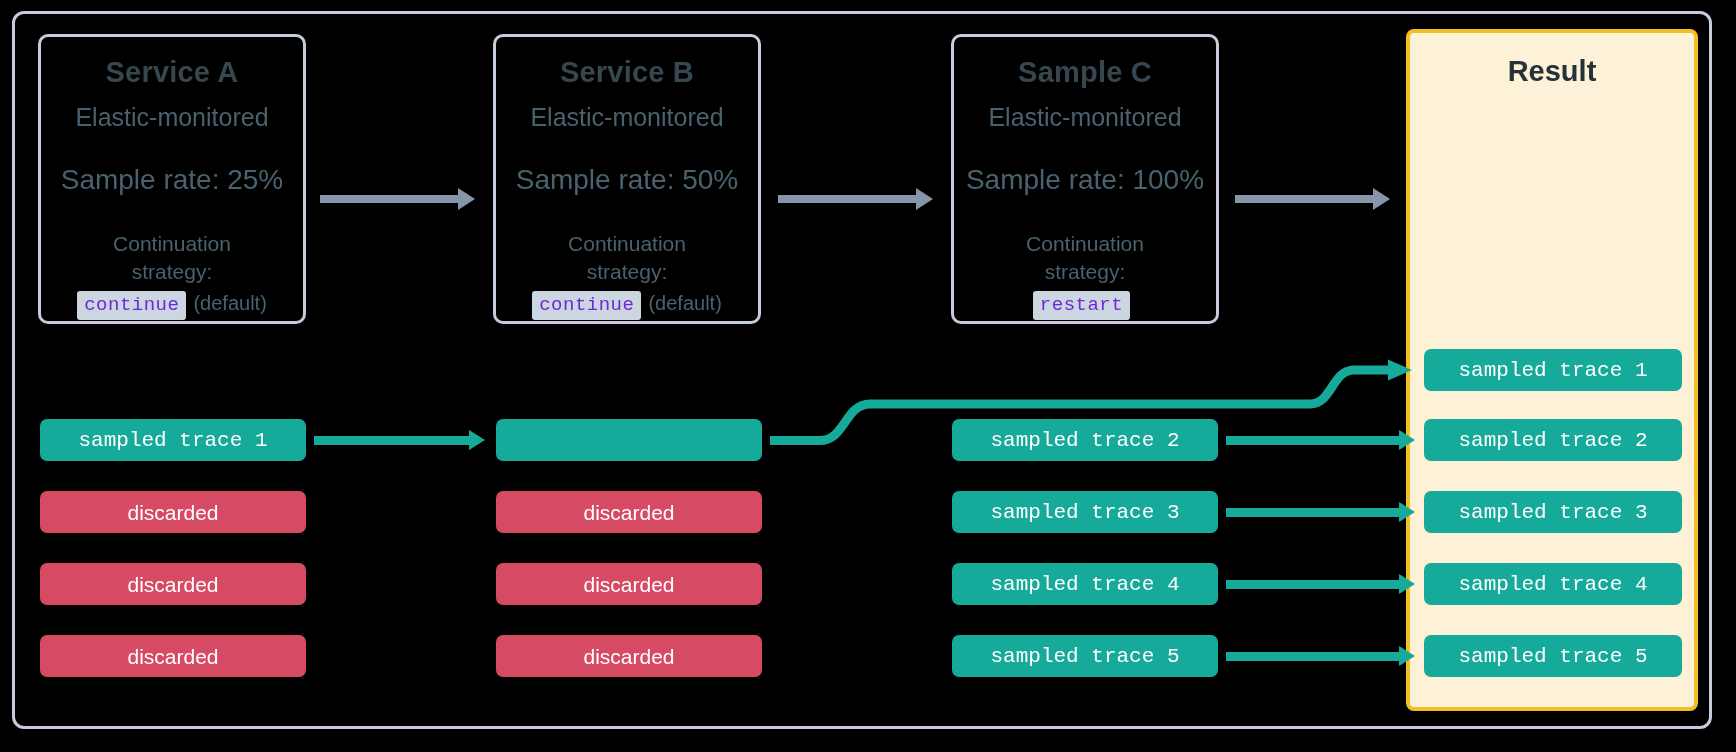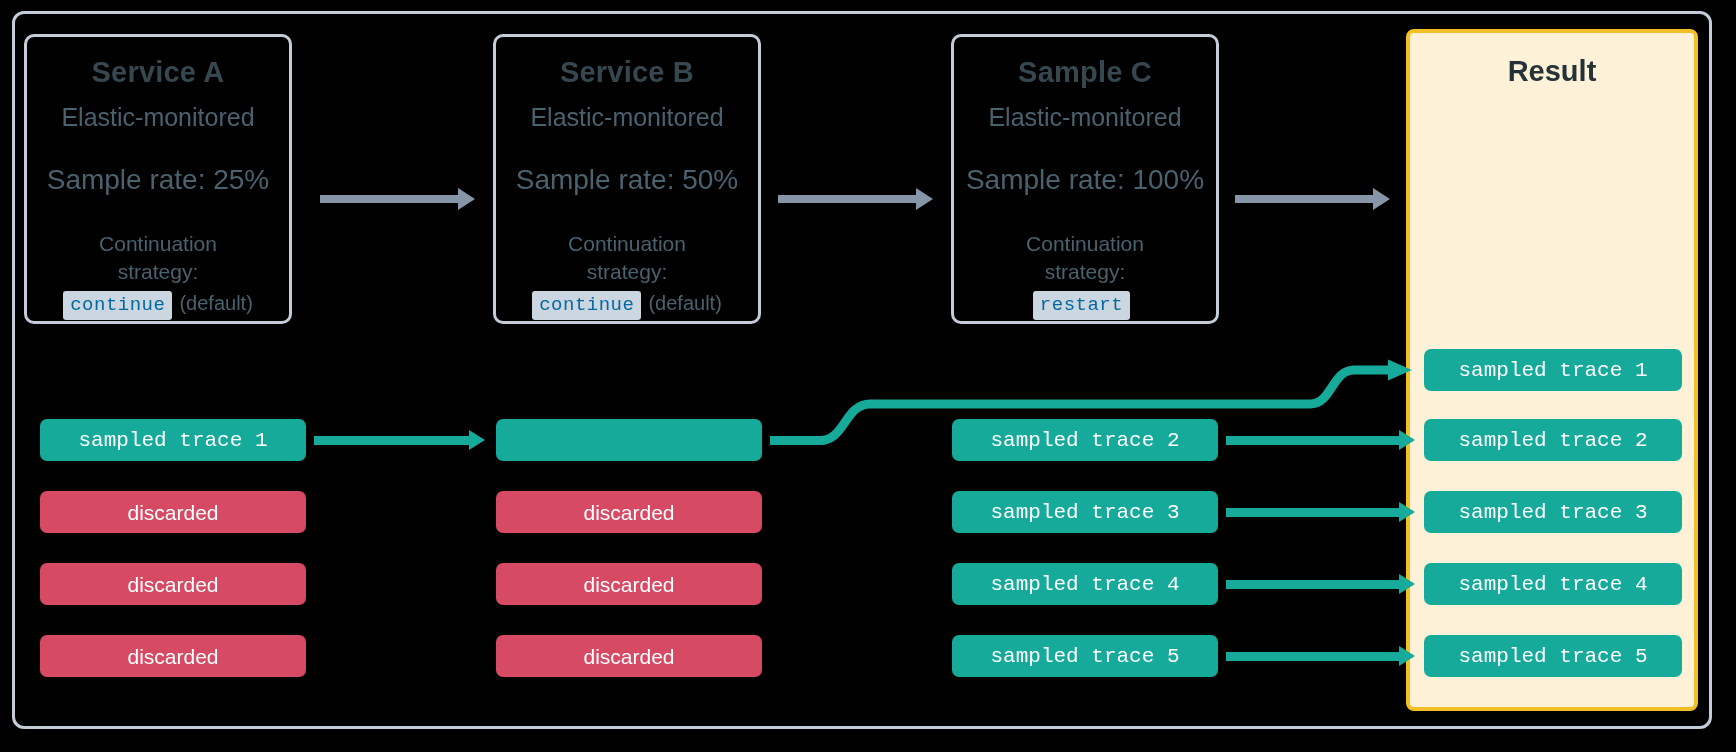--- a/index.html
+++ b/index.html
@@ -77,30 +77,30 @@
   .service-card .svc-strategy-value {
     font-size: 20px;
     color: #4a616e;
     line-height: 1.25;
     white-space: nowrap;
   }
   code.chip {
     font-family: "Liberation Mono", monospace;
     font-size: 19px;
     background: #cbd6e0;
-    color: #0369a1;
+    color: #6d28d9;
     border-radius: 3px;
     padding: 3px 7px 4px 7px;
     letter-spacing: .5px;
   }
   .svc-strategy-value .note {
     margin-left: 7px;
   }
 
-  #card-a { left: 24px; }
+  #card-a { left: 38px; }
   #card-b { left: 493px; }
   #card-c { left: 951px; }
 
   
   .result-card {
     position: absolute;
     left: 1406px;
     top: 29px;
     width: 292px;
     height: 682px;

